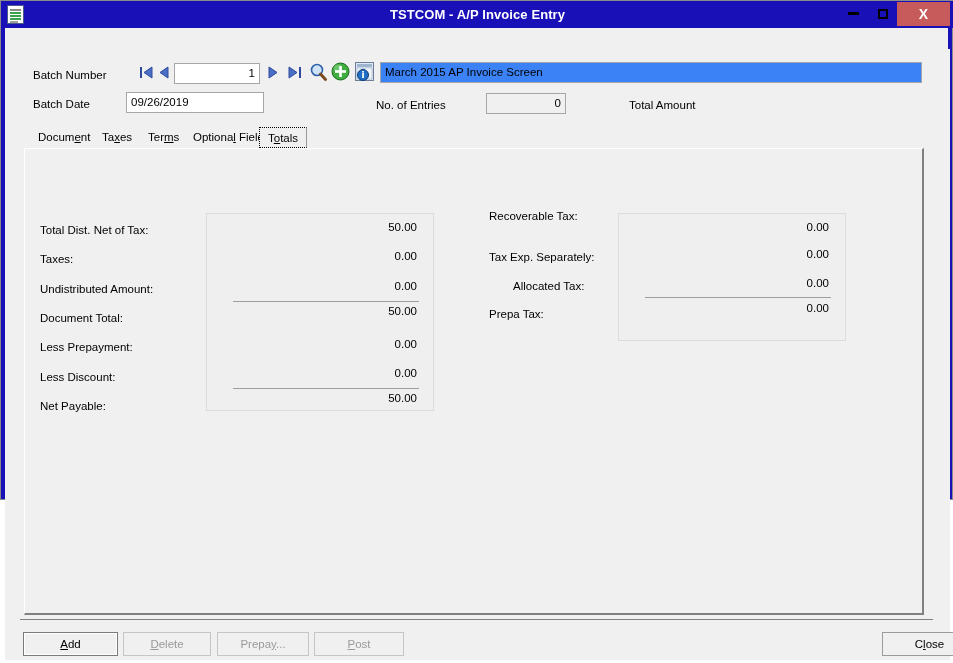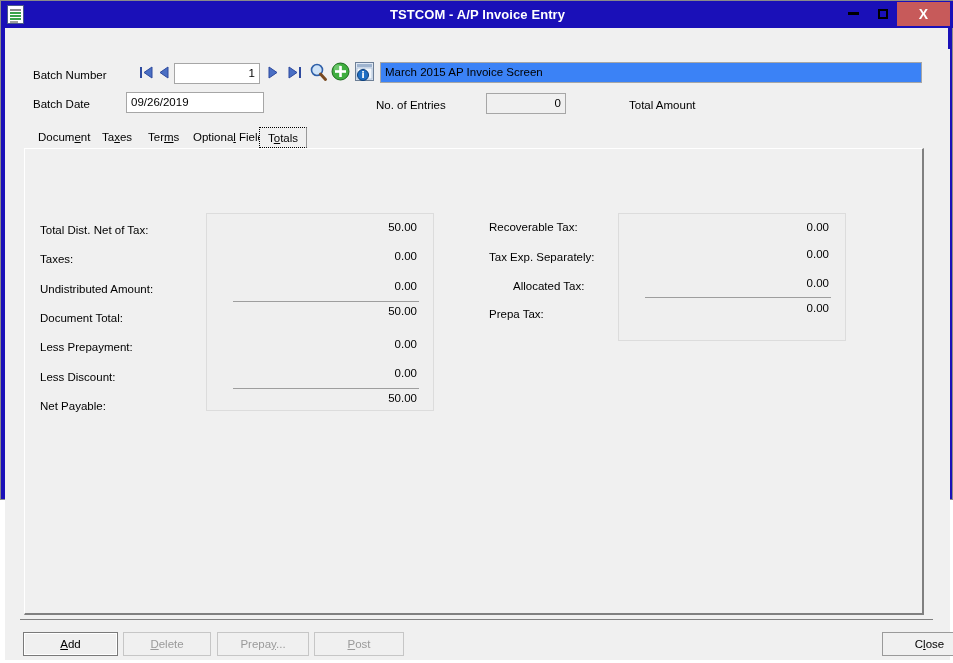--- a/index.html
+++ b/index.html
@@ -407,21 +407,21 @@
       <div class="trow-value" style="left:189px; top:71px;  width:203px;">50.00</div>
       <div class="trow-value" style="left:189px; top:100px; width:203px;">0.00</div>
       <div class="trow-value" style="left:189px; top:130px; width:203px;">0.00</div>
       <div class="trule" style="left:208px; top:152px; width:186px;"></div>
       <div class="trow-value" style="left:189px; top:155px; width:203px;">50.00</div>
       <div class="trow-value" style="left:189px; top:188px; width:203px;">0.00</div>
       <div class="trow-value" style="left:189px; top:217px; width:203px;">0.00</div>
       <div class="trule" style="left:208px; top:239px; width:186px;"></div>
       <div class="trow-value" style="left:189px; top:242px; width:203px;">50.00</div>
 
-      <div class="trow-label" style="left:464px; top:71px;">Recoverable Tax:</div>
+      <div class="trow-label" style="left:464px; top:60px;">Recoverable Tax:</div>
       <div class="trow-label" style="left:464px; top:101px;">Tax Exp. Separately:</div>
       <div class="trow-label" style="left:488px; top:130px;">Allocated Tax:</div>
       <div class="trow-label" style="left:464px; top:158px;">Prepa Tax:</div>
 
       <div class="trow-value" style="left:601px; top:71px;  width:203px;">0.00</div>
       <div class="trow-value" style="left:601px; top:98px;  width:203px;">0.00</div>
       <div class="trow-value" style="left:601px; top:127px; width:203px;">0.00</div>
       <div class="trule" style="left:620px; top:148px; width:186px;"></div>
       <div class="trow-value" style="left:601px; top:152px; width:203px;">0.00</div>
     </div>

